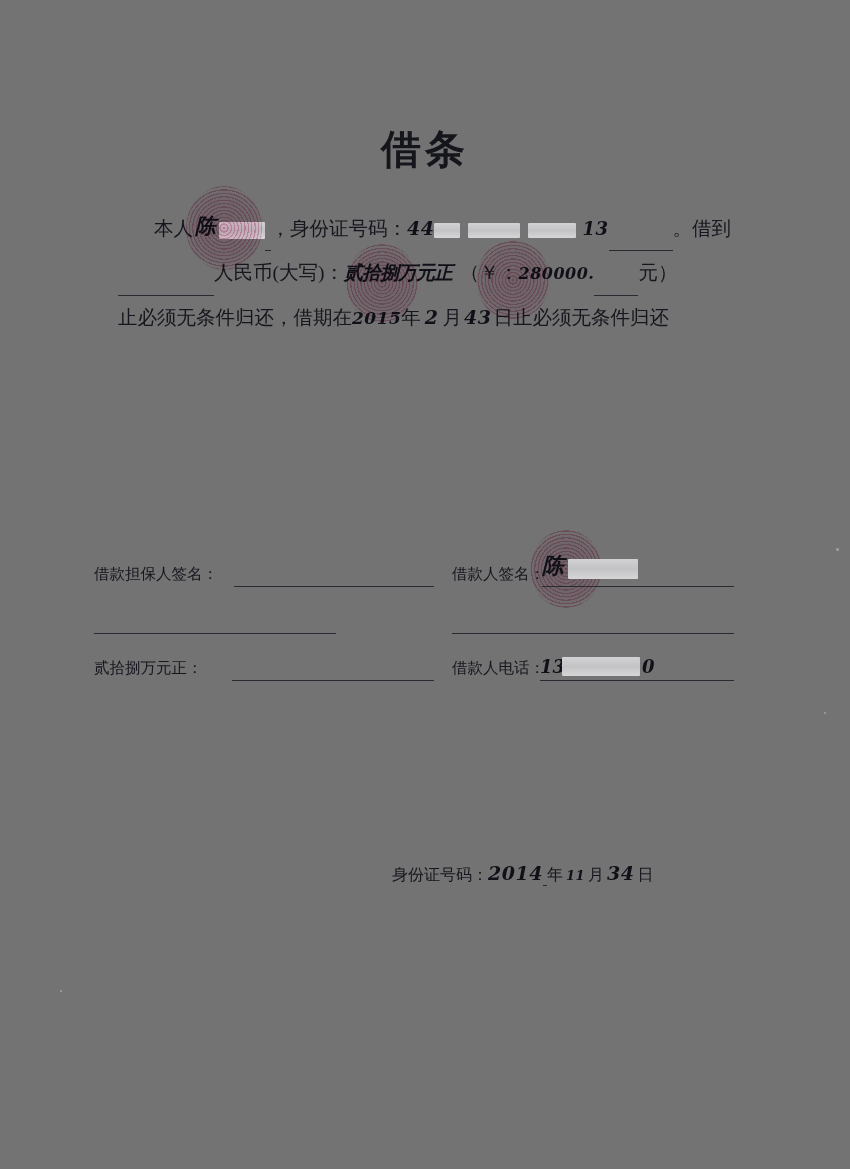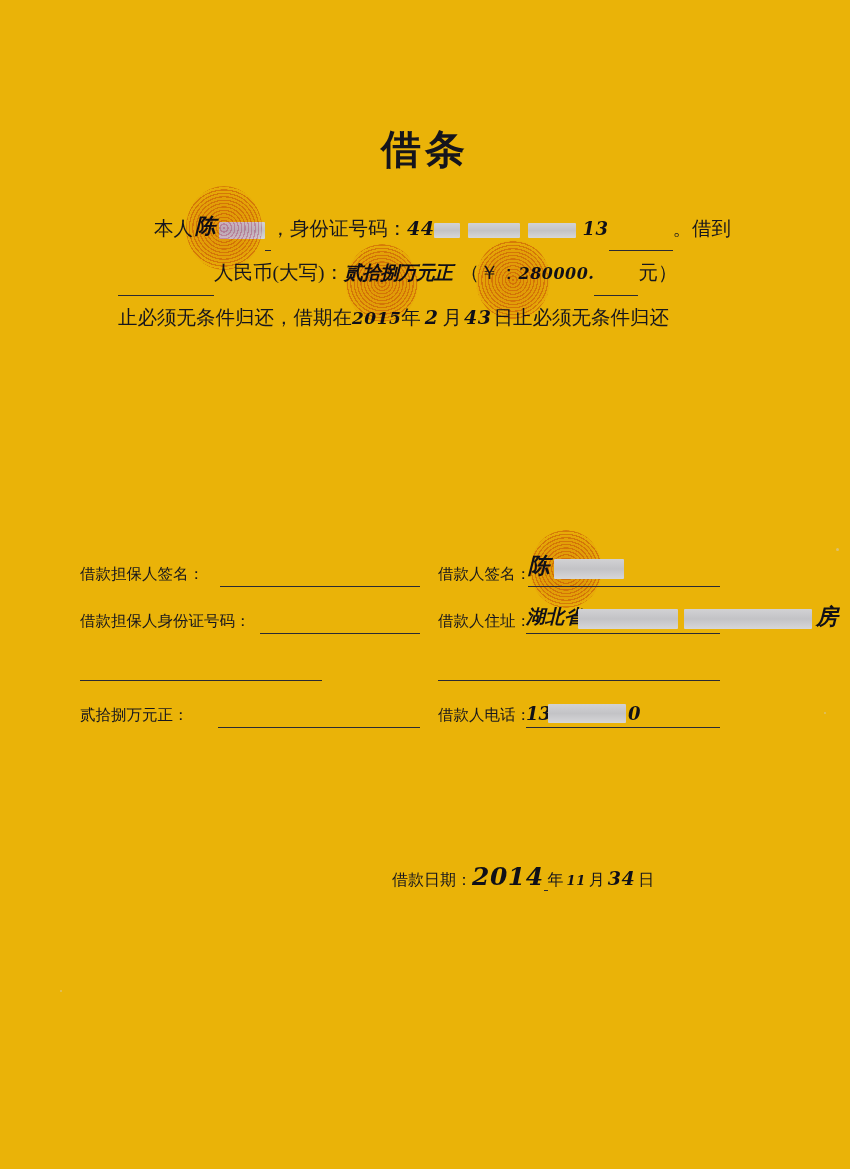--- a/index.html
+++ b/index.html
@@ -12,21 +12,21 @@
     height: 1169px;
     position: relative;
     font-family: "Liberation Serif", "DejaVu Serif", serif;
     color: #1a1a22;
     overflow: hidden;
   }
 
   .page {
     position: absolute;
     inset: 0;
-    background: #eab308;
+    background: #737373;
   }
 
   
   .doc-title {
     position: absolute;
     top: 122px;
     left: 0;
     width: 850px;
     text-align: center;
     font-size: 40px;
@@ -97,21 +97,21 @@
         rgba(228,160,190,0.30) 55%,
         rgba(255,255,255,0) 78%);
     mix-blend-mode: multiply;
     opacity: 0.92;
   }
 
   
   .sig-area {
     position: absolute;
     top: 548px;
-    left: 80px;
+    left: 94px;
     width: 740px;
     font-size: 15.5px;
     color: #16161e;
     text-align: center;
   }
   .sig-row {
     position: relative;
     height: 47px;
   }
   .sig-label {
@@ -190,48 +190,38 @@
 
     <div class="sig-row">
       <span class="sig-label" style="left:0;">借款担保人签名：</span>
       <span class="sig-line" style="left:140px; width:200px;"></span>
       <span class="sig-label" style="left:358px;">借款人签名：</span>
       <span class="sig-hand" style="left:448px; bottom:14px; font-size:22px;">陈</span>
       <span class="redact" style="position:absolute; left:474px; bottom:16px; width:70px; height:20px;"></span>
       <span class="sig-line" style="left:448px; width:192px;"></span>
     </div>
 
-    <div class="sig-row">
-      <span class="sig-label" style="left:0;">借款担保人身份证号码：</span>
-      <span class="sig-line" style="left:180px; width:160px;"></span>
-      <span class="sig-label" style="left:358px;">借款人住址：</span>
-      <span class="sig-hand" style="left:446px; bottom:12px; font-size:19px;">湖北省</span>
-      <span class="redact" style="position:absolute; left:498px; bottom:13px; width:100px; height:20px;"></span>
-      <span class="redact" style="position:absolute; left:604px; bottom:13px; width:128px; height:20px;"></span>
-      <span class="sig-hand" style="left:736px; bottom:10px; font-size:22px;">房</span>
-      <span class="sig-line" style="left:446px; width:194px;"></span>
-    </div>
 
     <div class="sig-row">
       <span class="sig-line" style="left:0px; width:242px;"></span>
       <span class="sig-line" style="left:358px; width:282px;"></span>
     </div>
 
     <div class="sig-row">
       <span class="sig-label" style="left:0;">贰拾捌万元正：</span>
       <span class="sig-line" style="left:138px; width:202px;"></span>
       <span class="sig-label" style="left:358px;">借款人电话：</span>
       <span class="sig-hand" style="left:446px; bottom:12px; font-size:18px;">13</span>
       <span class="redact" style="position:absolute; left:468px; bottom:13px; width:78px; height:19px;"></span>
       <span class="sig-hand" style="left:548px; bottom:12px; font-size:18px;">0</span>
       <span class="sig-line" style="left:446px; width:194px;"></span>
     </div>
   </div>
 
   <div class="date-line">
-    <span>借款日期：</span><span class="hand" style="font-size:25px;">2014</span><span class="ul" style="width:4px;"></span><span>年</span><span class="hand" style="font-size:13px;padding:0 3px;">11</span><span>月</span><span class="hand" style="font-size:19px;padding:0 3px;">34</span><span>日</span>
+    <span>身份证号码：</span><span class="hand" style="font-size:19px;">2014</span><span class="ul" style="width:4px;"></span><span>年</span><span class="hand" style="font-size:13px;padding:0 3px;">11</span><span>月</span><span class="hand" style="font-size:19px;padding:0 3px;">34</span><span>日</span>
   </div>
 
   <div class="speckle" style="left:836px; top:548px; width:3px; height:3px;"></div>
   <div class="speckle" style="left:824px; top:712px; width:2px; height:2px;"></div>
   <div class="speckle" style="left:60px; top:990px; width:2px; height:2px;"></div>
 
 </div>
 
 </body></html>

